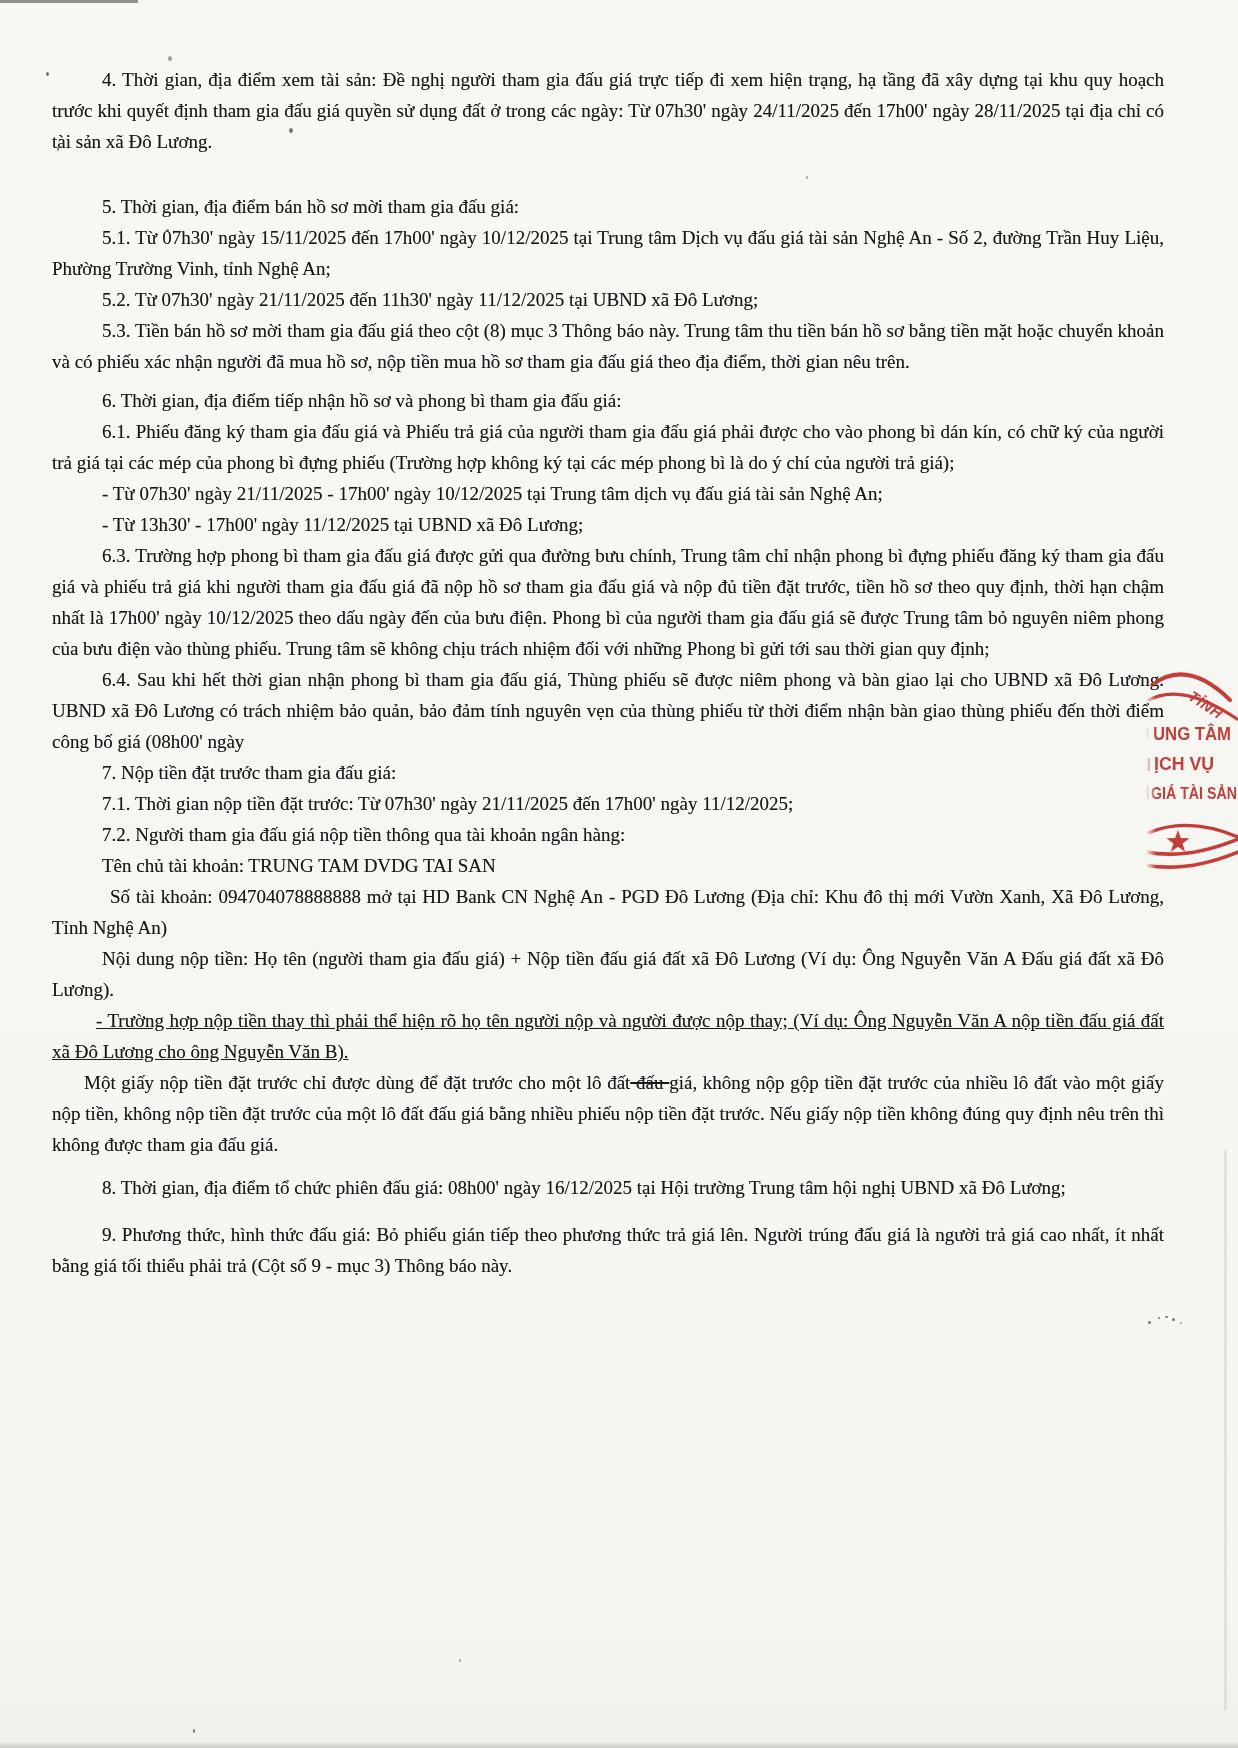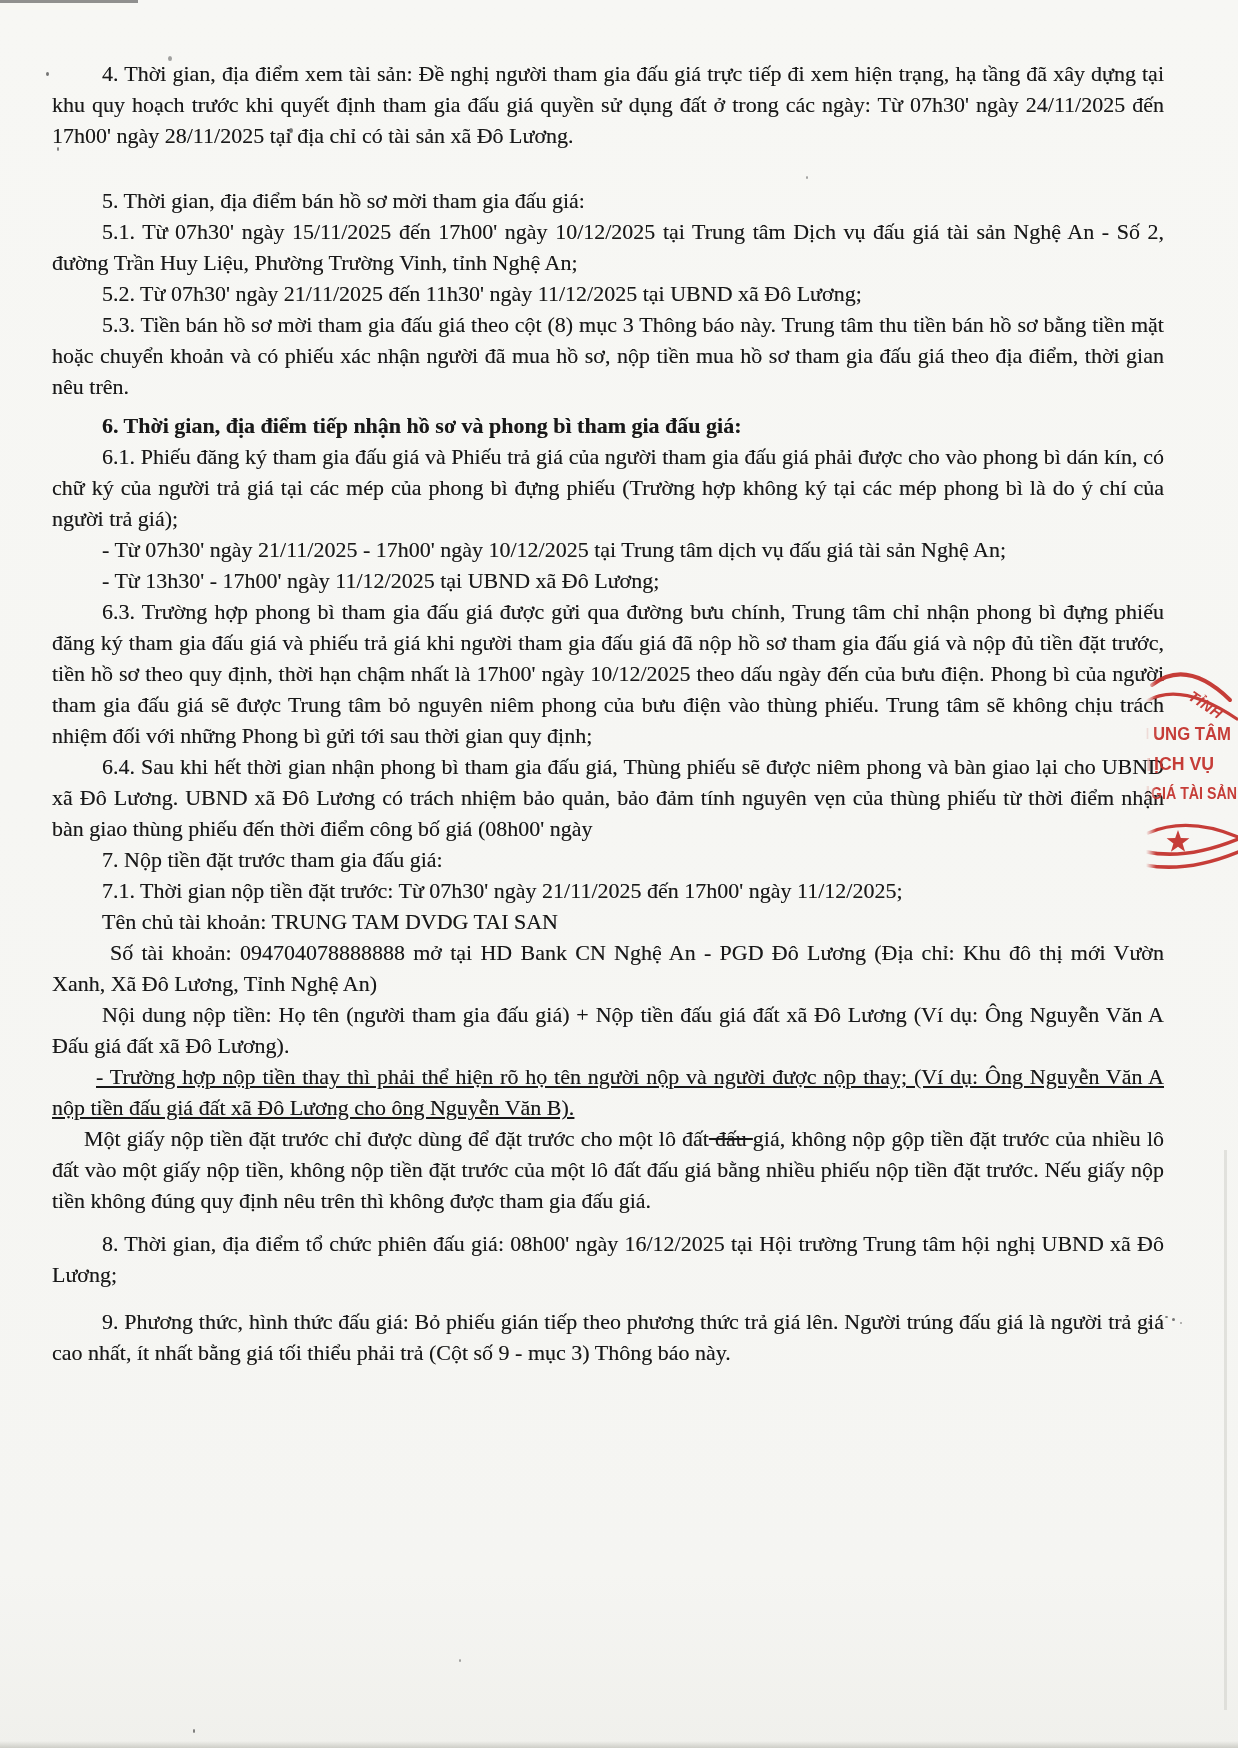--- a/index.html
+++ b/index.html
@@ -5,30 +5,30 @@
   html,body{margin:0;padding:0;}
   body{
     width:1238px;height:1748px;
     background:#f6f6f3;
     position:relative;
     overflow:hidden;
     font-family:"Liberation Serif", serif;
   }
   .page{position:absolute;inset:0;background:linear-gradient(180deg,#f7f7f4 0%,#f5f5f2 90%,#f0f0ec 100%);}
   .doc{
-    position:absolute;left:52px;top:58px;width:1112px;
-    font-size:22px;line-height:31px;color:#181818;
+    position:absolute;left:52px;top:64px;width:1112px;
+    font-size:19px;line-height:31px;color:#181818;
     text-align:justify;
     text-shadow:0 0 .5px rgba(25,25,25,.45);
   }
   .doc p{margin:0;text-indent:50px;}
   .gap-lg{margin-top:34px !important;}
   .gap-md{margin-top:16px !important;}
   .gap-sm{margin-top:12px !important;}
-  .gap-xs{margin-top:8px !important;font-weight:bold;}
+  .gap-xs{margin-top:8px !important;}
   .ind-58{text-indent:58px !important;}
   .ind-44{text-indent:44px !important;text-decoration:underline;}
   .ind-32{text-indent:32px !important;}
   .strike{text-decoration:line-through;text-decoration-thickness:1.5px;}
   
   .stamp{
     position:absolute;left:1146px;top:588px;width:92px;height:350px;
     overflow:hidden;opacity:.95;
     -webkit-mask-image:linear-gradient(to right,transparent 0,#000 10px);
     mask-image:linear-gradient(to right,transparent 0,#000 10px);
@@ -54,20 +54,21 @@
     <p>5.2. Từ 07h30' ngày 21/11/2025 đến 11h30' ngày 11/12/2025 tại UBND xã Đô Lương;</p>
     <p>5.3. Tiền bán hồ sơ mời tham gia đấu giá theo cột (8) mục 3 Thông báo này. Trung tâm thu tiền bán hồ sơ bằng tiền mặt hoặc chuyển khoản và có phiếu xác nhận người đã mua hồ sơ, nộp tiền mua hồ sơ tham gia đấu giá theo địa điểm, thời gian nêu trên.</p>
     <p class="gap-xs">6. Thời gian, địa điểm tiếp nhận hồ sơ và  phong bì tham gia đấu giá:</p>
     <p>6.1. Phiếu đăng ký tham gia đấu giá và Phiếu trả giá của người tham gia đấu giá phải được cho vào phong bì dán kín, có chữ ký của người trả giá tại các mép của phong bì đựng phiếu (Trường hợp không ký tại các mép phong bì là do ý chí của người trả giá);</p>
     <p>- Từ 07h30' ngày 21/11/2025 - 17h00' ngày 10/12/2025 tại Trung tâm dịch vụ đấu giá tài sản Nghệ An;</p>
     <p>- Từ 13h30' - 17h00' ngày 11/12/2025 tại UBND xã Đô Lương;</p>
     <p>6.3. Trường hợp phong bì tham gia đấu giá được gửi qua đường bưu chính, Trung tâm chỉ nhận phong bì đựng phiếu đăng ký tham gia đấu giá và phiếu trả giá  khi người tham gia đấu giá đã nộp hồ sơ tham gia đấu giá và nộp đủ tiền đặt trước, tiền hồ sơ theo quy định, thời hạn chậm nhất là 17h00' ngày 10/12/2025 theo dấu ngày đến của bưu điện. Phong bì của người tham gia đấu giá sẽ được Trung tâm bỏ nguyên niêm phong của bưu điện vào thùng phiếu. Trung tâm  sẽ không chịu trách nhiệm đối với những Phong bì gửi tới sau thời gian quy định;</p>
     <p>6.4. Sau khi hết thời gian nhận phong bì tham gia đấu giá, Thùng phiếu sẽ được niêm phong và bàn giao lại cho  UBND xã Đô Lương. UBND xã Đô Lương có trách nhiệm bảo quản, bảo đảm tính nguyên vẹn của thùng phiếu từ thời điểm nhận bàn giao thùng phiếu đến thời điểm công bố giá (08h00' ngày</p>
     <p>7. Nộp tiền đặt trước tham gia đấu giá:</p>
     <p>7.1. Thời gian nộp tiền đặt trước: Từ 07h30' ngày 21/11/2025 đến 17h00' ngày 11/12/2025;</p>
+    <p>7.2. Người tham gia đấu giá nộp tiền thông qua tài khoản ngân hàng:</p>
     <p>Tên chủ tài khoản: TRUNG TAM DVDG TAI SAN</p>
     <p class="ind-58">Số tài khoản: 094704078888888 mở tại HD Bank CN Nghệ An - PGD Đô Lương (Địa chỉ: Khu đô thị mới Vườn Xanh, Xã Đô Lương, Tỉnh Nghệ An)</p>
     <p>Nội dung nộp tiền: Họ tên (người tham gia đấu giá) + Nộp tiền đấu giá đất xã Đô Lương (Ví dụ: Ông Nguyễn Văn A Đấu giá đất xã Đô Lương).</p>
     <p class="ind-44">- Trường hợp nộp tiền thay thì phải thể hiện rõ họ tên người nộp và người được nộp thay; (Ví dụ: Ông Nguyễn Văn A nộp tiền đấu giá đất xã Đô Lương cho ông Nguyễn Văn B).</p>
     <p class="ind-32"><span>Một giấy nộp tiền đặt trước chỉ được dùng để đặt trước cho một lô đất</span><span class="strike"> đấu </span><span>giá, không nộp gộp tiền đặt trước của nhiều lô đất vào một giấy nộp tiền, không nộp tiền đặt trước của một lô đất đấu giá bằng nhiều phiếu nộp tiền đặt trước. Nếu giấy nộp tiền không đúng quy định nêu trên thì không được tham gia đấu giá.</span></p>
     <p class="gap-sm">8. Thời gian, địa điểm tổ chức phiên đấu giá: 08h00' ngày 16/12/2025 tại Hội trường Trung tâm hội nghị UBND xã Đô Lương;</p>
     <p class="gap-md">9. Phương thức, hình thức đấu giá: Bỏ phiếu gián tiếp theo phương thức trả giá lên. Người trúng đấu giá là người trả giá cao nhất, ít nhất bằng giá tối thiểu phải trả (Cột số 9 - mục 3) Thông báo này.</p>
   </div>
 
   <div class="stamp">

